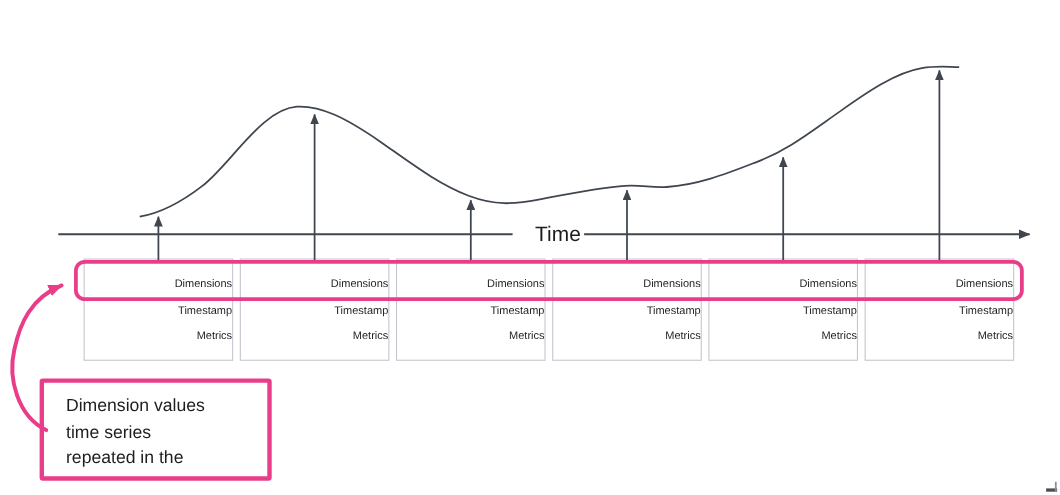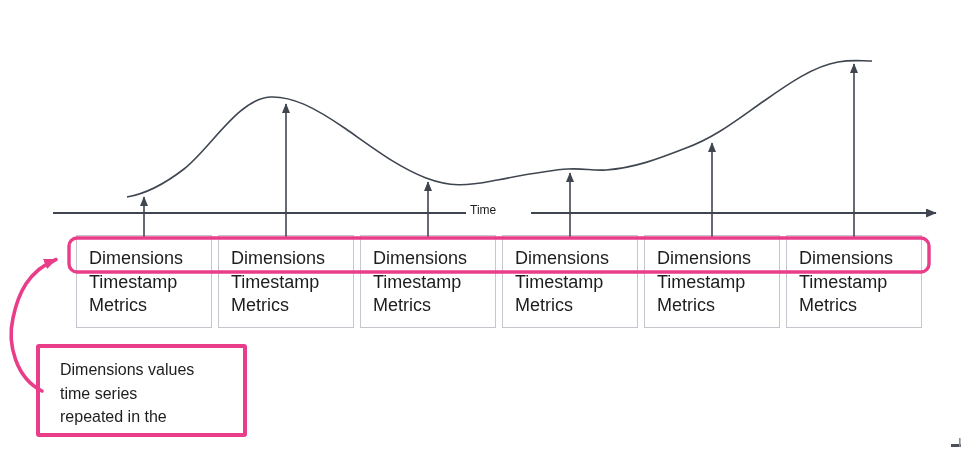--- a/index.html
+++ b/index.html
@@ -14,31 +14,32 @@
     position:absolute;left:0;top:0;width:964px;height:450px;
     z-index:3;pointer-events:none;
   }
   .curve{fill:none;stroke:var(--line);stroke-width:1.6;}
   .axis{fill:none;stroke:var(--line);stroke-width:1.8;}
   .uparrow{fill:none;stroke:var(--line);stroke-width:1.6;}
   .pink-band{fill:none;stroke:var(--pink);stroke-width:3.4;}
   .pink-arrow{fill:none;stroke:var(--pink);stroke-width:3.6;stroke-linecap:round;}
   .time-label{
     position:absolute;left:470px;top:203px;width:58px;
-    text-align:left;font-size:12px;color:var(--text);z-index:2;
+    text-align:right;font-size:19px;color:var(--text);z-index:2;
   }
   .rec{
     position:absolute;top:235px;width:136px;height:93px;
     background:#ffffff;border:1px solid var(--boxborder);
     box-sizing:border-box;z-index:2;
     padding:11px 0 0 12px;
   }
   .rec .row{
-    font-size:18px;line-height:23.5px;color:var(--text);
+    font-size:10px;line-height:23.5px;color:var(--text);
     white-space:nowrap;
+    text-align:right;
   }
   .callout{
     position:absolute;left:36px;top:344px;width:203px;height:85px;
     background:#ffffff;border:4px solid var(--pink);border-radius:3px;
     box-sizing:content-box;z-index:2;
     padding-top:0;
   }
   .callout .line{
     font-size:16px;line-height:23.5px;color:var(--text);
     margin-left:20px;white-space:nowrap;
@@ -77,21 +78,21 @@
     <div class="row">Timestamp</div>
     <div class="row">Metrics</div>
   </div>
   <div class="rec" style="left:786px">
     <div class="row">Dimensions</div>
     <div class="row">Timestamp</div>
     <div class="row">Metrics</div>
   </div>
 
   <div class="callout">
-    <div class="line">Dimensions values</div>
+    <div class="line">Dimension values</div>
     <div class="line">time series</div>
     <div class="line">repeated in the</div>
   </div>
 
   <svg class="overlay-svg" viewBox="0 0 964 450">
     <defs>
       <marker id="arrowDark" markerUnits="strokeWidth" markerWidth="6" markerHeight="5" refX="5.6" refY="2.5" orient="auto">
         <path d="M0,0 L6,2.5 L0,5 z" fill="#3f4650"></path>
       </marker>
       <marker id="arrowPink" markerUnits="strokeWidth" markerWidth="3.6" markerHeight="3" refX="3.3" refY="1.5" orient="auto">

